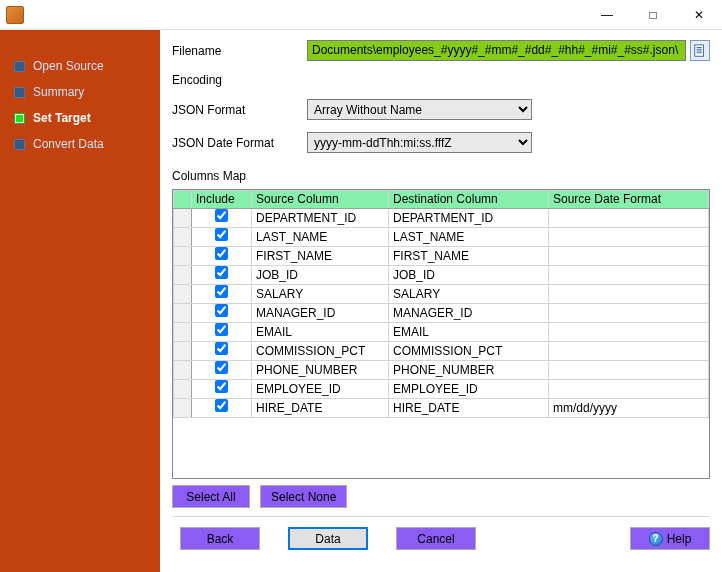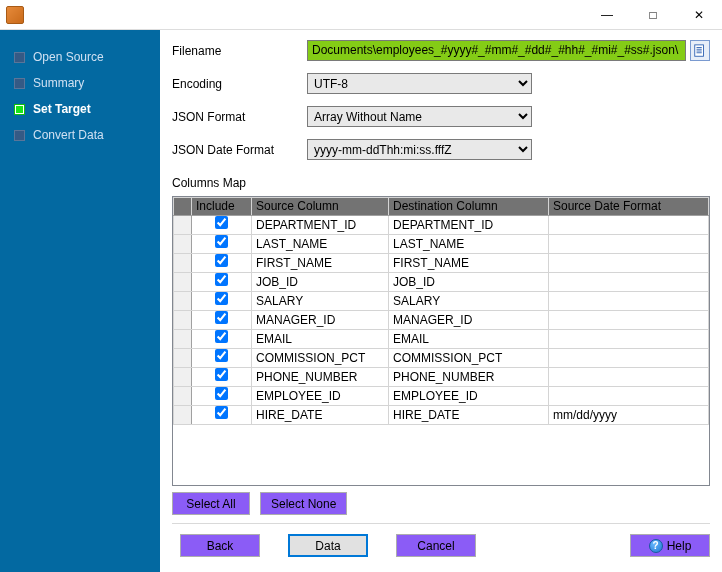--- a/index.html
+++ b/index.html
@@ -33,22 +33,22 @@
     display: flex; align-items: center; justify-content: center;
     font-family: "Segoe UI Symbol", sans-serif;
   }
 
   .main {
     display: flex;
     height: 542px;
   }
   .sidebar {
     width: 160px;
-    background: #0369a1;
-    padding-top: 14px;
+    background: #c2410c;
+    padding-top: 23px;
     flex-shrink: 0;
   }
   .step {
     display: flex;
     align-items: center;
     padding: 6px 6px 6px 14px;
     color: #cfe0f2;
     font-size: 12px;
     position: relative;
   }
@@ -125,21 +125,21 @@
     border: 1px solid #d4d4d4;
     text-align: left;
     padding: 0 4px;
     height: 17px;
     line-height: 17px;
     overflow: hidden;
     white-space: nowrap;
     font-weight: normal;
   }
   th {
-    background: #737373;
+    background: #86efac;
     border-bottom: 1px solid #a0a0a0;
   }
   col.rowhead { width: 18px; }
   col.include { width: 60px; }
   col.src { width: 137px; }
   col.dst { width: 160px; }
   td.rowhead { background: #f0f0f0; border-right: 1px solid #a0a0a0;}
   td.include { text-align: center; }
   td.include input { margin: 0; }
 
@@ -230,23 +230,20 @@
           <line x1="4" y1="4" x2="10" y2="4" stroke="#2a5db0"></line>
           <line x1="4" y1="6" x2="10" y2="6" stroke="#2a5db0"></line>
           <line x1="4" y1="8" x2="10" y2="8" stroke="#2a5db0"></line>
           <line x1="4" y1="10" x2="10" y2="10" stroke="#2a5db0"></line>
         </svg>
       </div>
     </div>
 
     <div class="formrow">
       <label>Encoding</label>
-      <select>
-        <option>UTF-8</option>
-      </select>
     </div>
 
     <div class="formrow">
       <label>JSON Format</label>
       <select>
         <option>Array Without Name</option>
       </select>
     </div>
 
     <div class="formrow">

